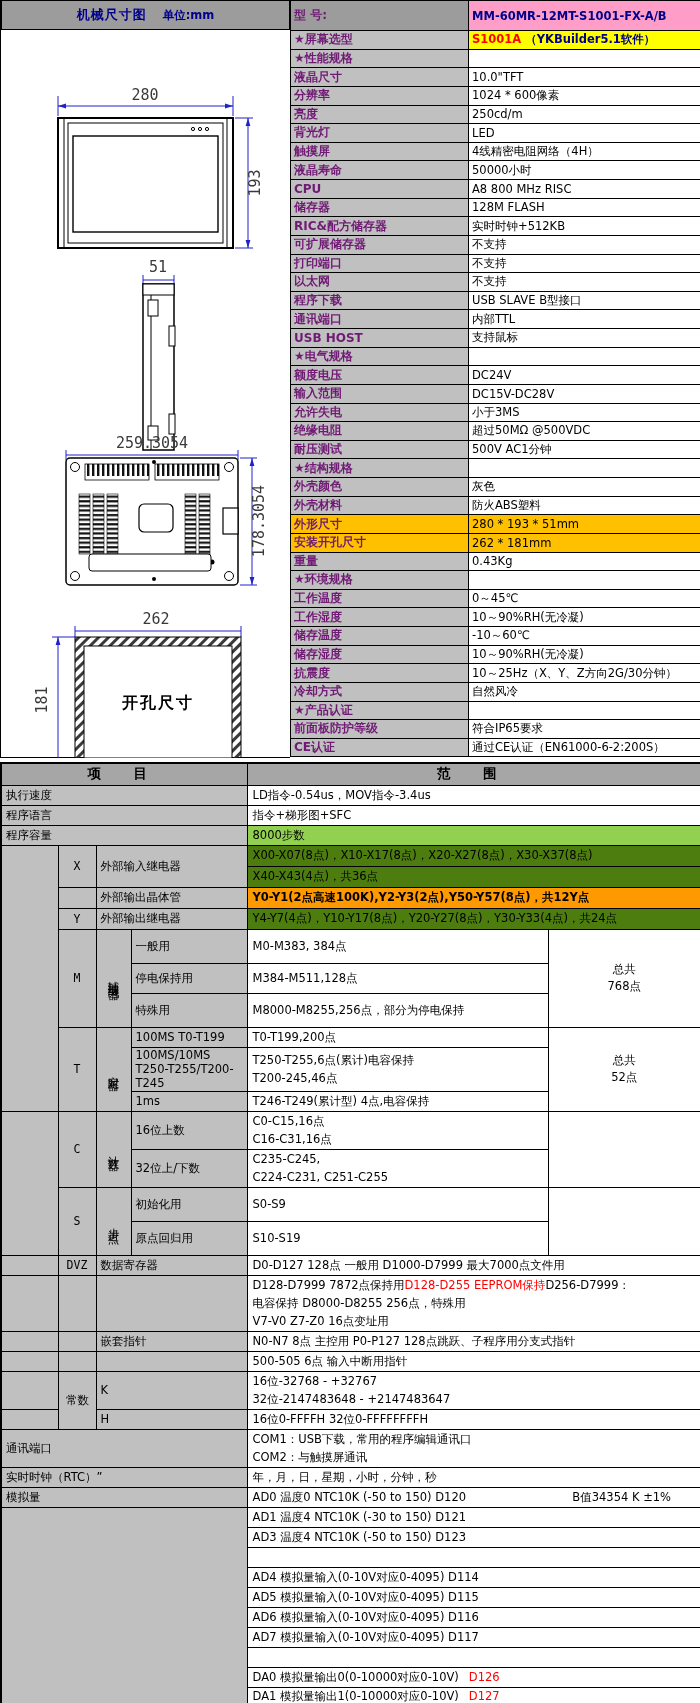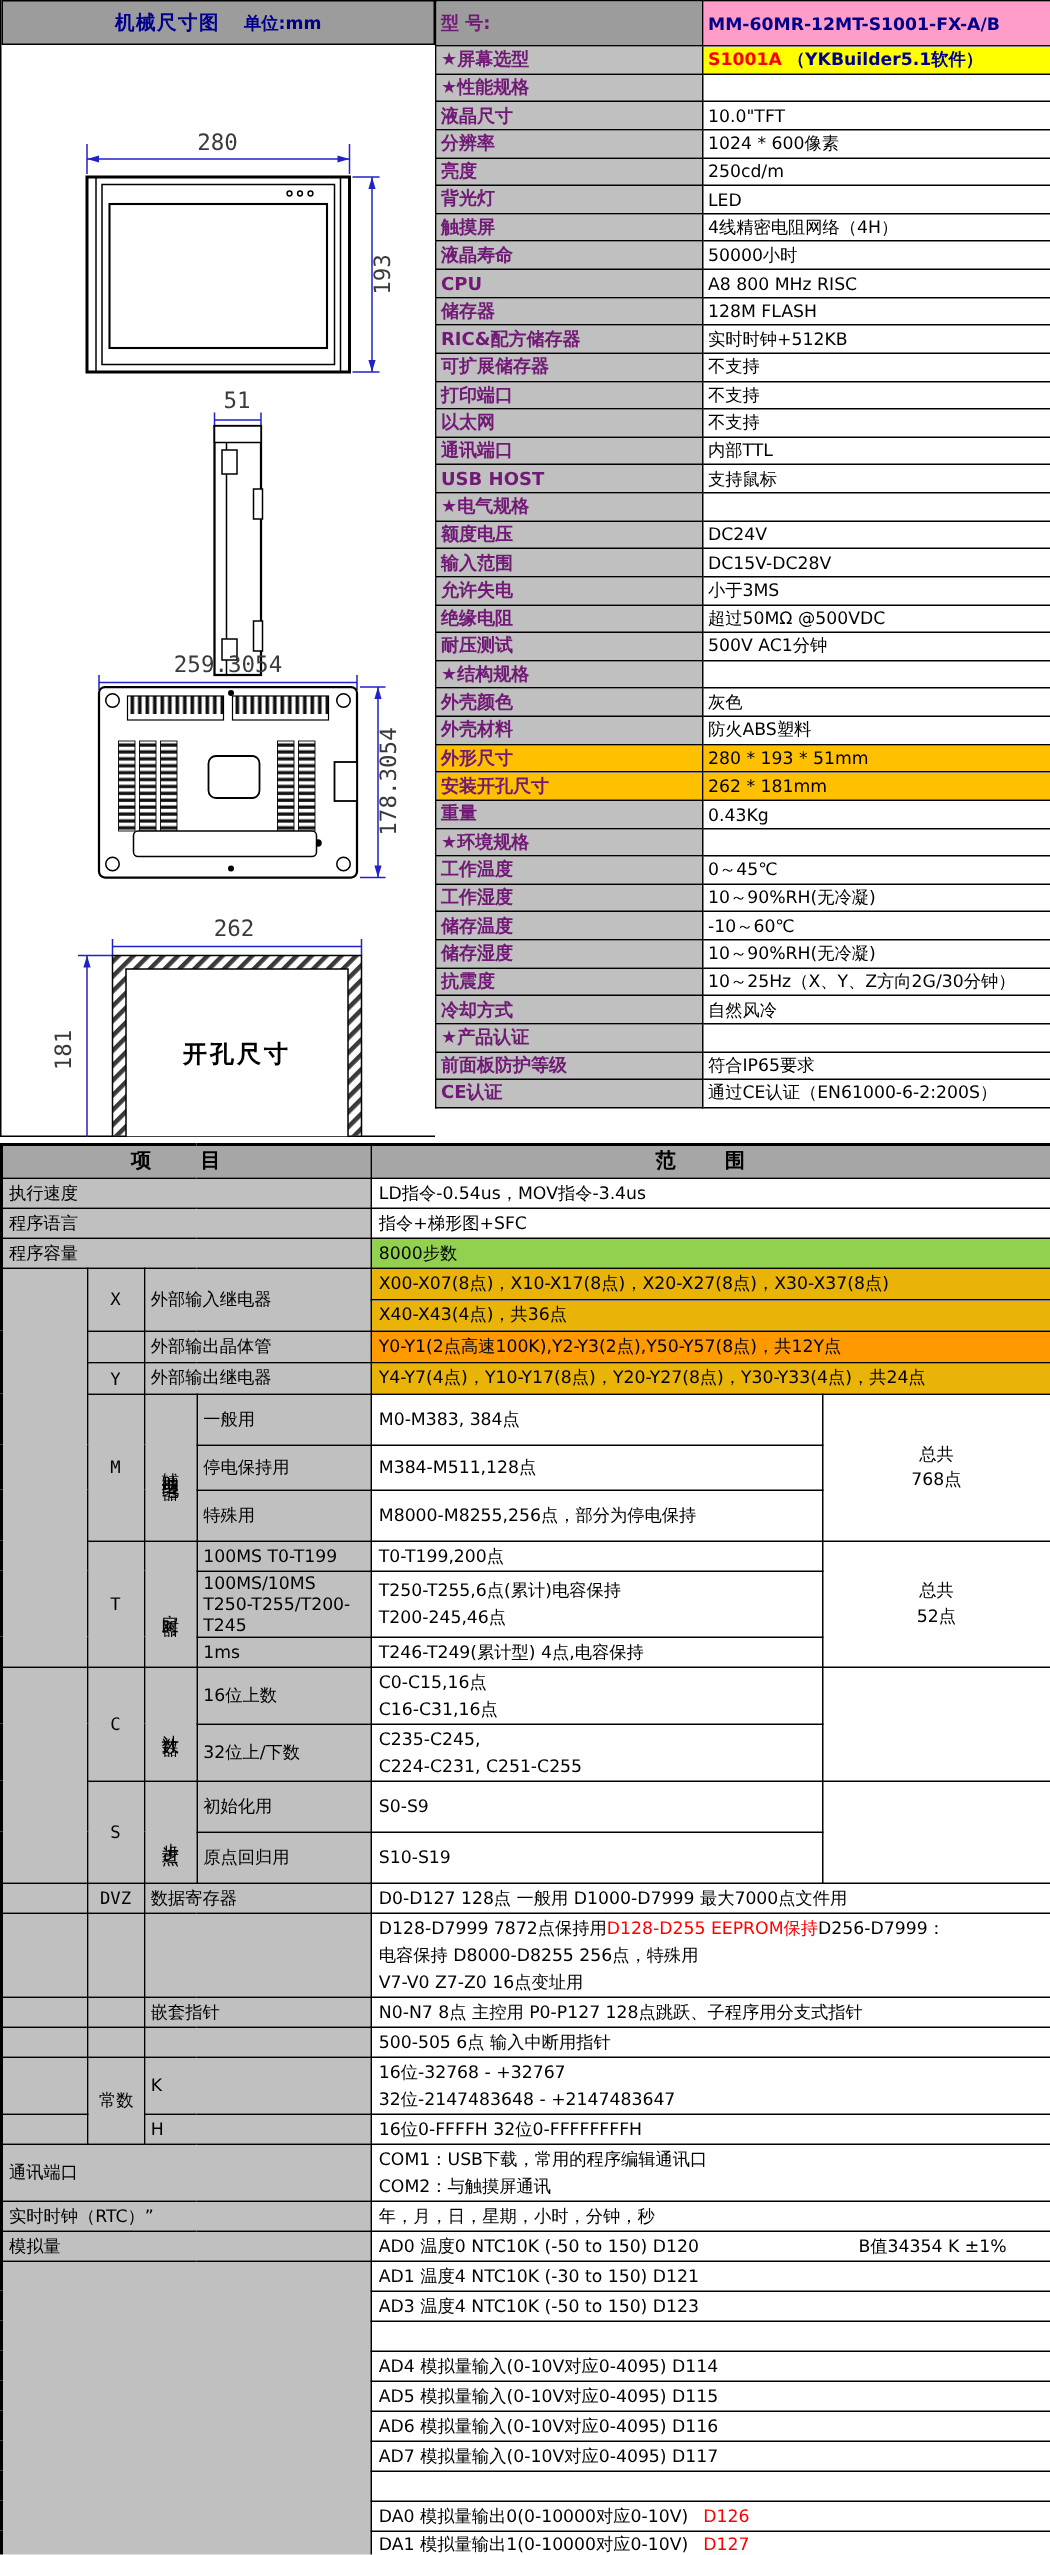--- a/index.html
+++ b/index.html
@@ -39,22 +39,22 @@
   .plc-table td{font-size:11.5px;}
   .ph td{background:#A6A6A6;font-weight:bold;text-align:center;font-size:13.5px;letter-spacing:14px;}
   .g{background:#C0C0C0;}
   .lt{background:#C0C0C0;text-align:center;font-family:"DejaVu Sans Mono","Liberation Mono",monospace;}
   .lab{background:#C0C0C0;padding-left:4px;}
   .sub{background:#C0C0C0;white-space:normal;line-height:1.25;padding-left:4px;}
   .v{background:#fff;padding-left:5px;}
   .vert{display:inline-block;writing-mode:vertical-rl;text-orientation:upright;line-height:1.05;letter-spacing:2px;}
   .cC{text-align:center;}
   .tot{background:#fff;text-align:center;line-height:1.5;}
-  .gold{background:#eab308;}
-  .orng{background:#FF9900;}
+  .gold{background:#4d7c0f;}
+  .orng{background:#FF9900;font-weight:bold;}
   .grn{background:#92D050;}
   .ln{line-height:18px;white-space:nowrap;}
   .spread{display:flex;justify-content:space-between;padding-right:26px;}
   .reg{color:#FF0000;margin-left:10px;text-align:center;}
   .t20{height:20px}.t21{height:21px}.t22{height:22px}.t30{height:30px}
   .t34{height:34px}.t38{height:38px}.t56{height:56px}
 </style>
 </head>
 <body>
 
@@ -224,20 +224,24 @@
         </tr>
     <tr>
           <td class="sl">打印端口</td>
           <td class="sv">不支持</td>
         </tr>
     <tr>
           <td class="sl">以太网</td>
           <td class="sv">不支持</td>
         </tr>
     <tr>
+          <td class="sl">程序下载</td>
+          <td class="sv">USB SLAVE B型接口</td>
+        </tr>
+    <tr>
           <td class="sl">通讯端口</td>
           <td class="sv">内部TTL</td>
         </tr>
     <tr>
           <td class="sl">USB HOST</td>
           <td class="sv">支持鼠标</td>
         </tr>
     <tr>
           <td class="sl">★电气规格</td>
           <td class="sv"></td>

